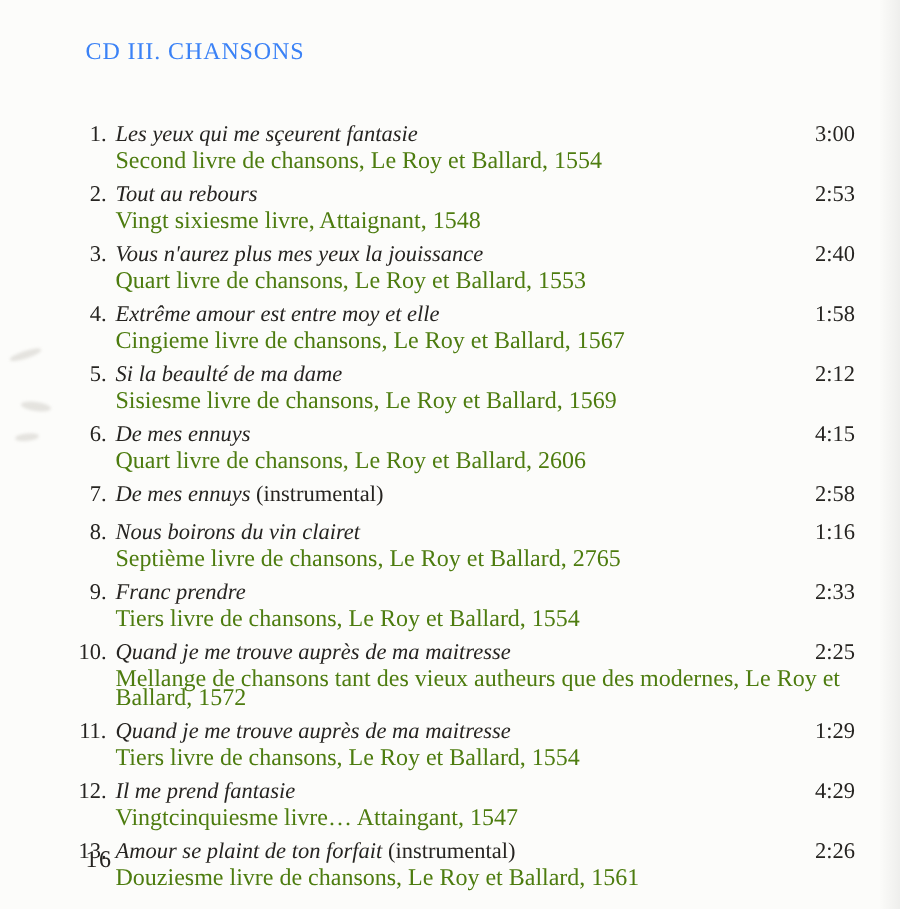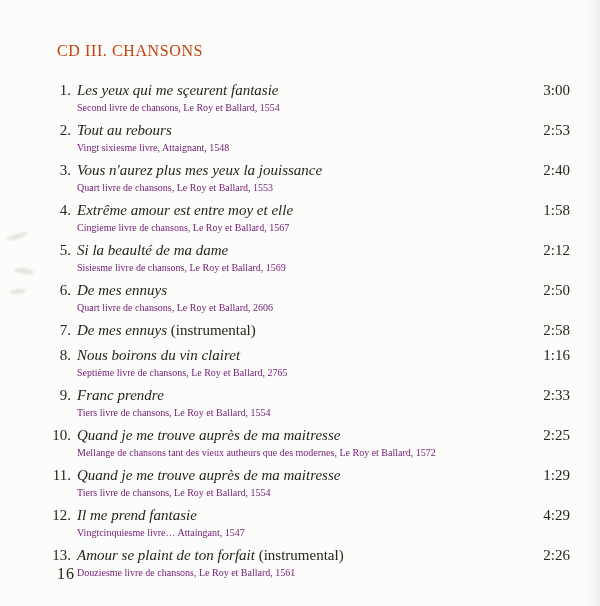--- a/index.html
+++ b/index.html
@@ -31,25 +31,25 @@
     opacity: 0.35;
     filter: blur(1.2px);
     border-radius: 50%;
   }
   .smudge.s1 { left: 6px;  top: 234px; width: 22px; height: 5px; transform: rotate(-18deg); }
   .smudge.s2 { left: 14px; top: 268px; width: 20px; height: 6px; transform: rotate(8deg); }
   .smudge.s3 { left: 10px; top: 289px; width: 16px; height: 5px; transform: rotate(-6deg); }
 
   .header-title {
     position: absolute;
-    top: 42px;
+    top: 26px;
     left: 57px;
     font-size: 16px;
     letter-spacing: 0.6px;
-    color: #c2410c;
+    color: #3b82f6;
   }
 
   .tracklist {
     position: absolute;
     top: 82px;
     left: 47px;
     right: 30px;
   }
   .track {
     margin-bottom: 8px;
@@ -72,24 +72,24 @@
   .track-suffix {
     font-style: normal;
     margin-top: 40px;
   }
   .track-duration {
     margin-left: auto;
     white-space: nowrap;
   }
   .track-source {
     padding-left: 30px;
-    font-size: 10px;
+    font-size: 16px;
     line-height: 13px;
     margin-top: 2px;
-    color: #701a75;
+    color: #4d7c0f;
   }
   .page-number {
     position: absolute;
     left: 57px;
     top: 565px;
     font-size: 16px;
     letter-spacing: 1px;
     font-variant-numeric: oldstyle-nums;
   }
 </style>
@@ -146,21 +146,21 @@
       <span class="track-title"><span>Si la beaulté de ma dame</span><span class="track-suffix"></span></span>
       <span class="track-duration">2:12</span>
     </div>
     <div class="track-source">Sisiesme livre de chansons, Le Roy et Ballard, 1569</div>
   </div>
 
   <div class="track">
     <div class="track-main">
       <span class="track-num">6.</span>
       <span class="track-title"><span>De mes ennuys</span><span class="track-suffix"></span></span>
-      <span class="track-duration">2:50</span>
+      <span class="track-duration">4:15</span>
     </div>
     <div class="track-source">Quart livre de chansons, Le Roy et Ballard, 2606</div>
   </div>
 
   <div class="track">
     <div class="track-main">
       <span class="track-num">7.</span>
       <span class="track-title"><span>De mes ennuys</span><span class="track-suffix"> (instrumental)</span></span>
       <span class="track-duration">2:58</span>
     </div>

